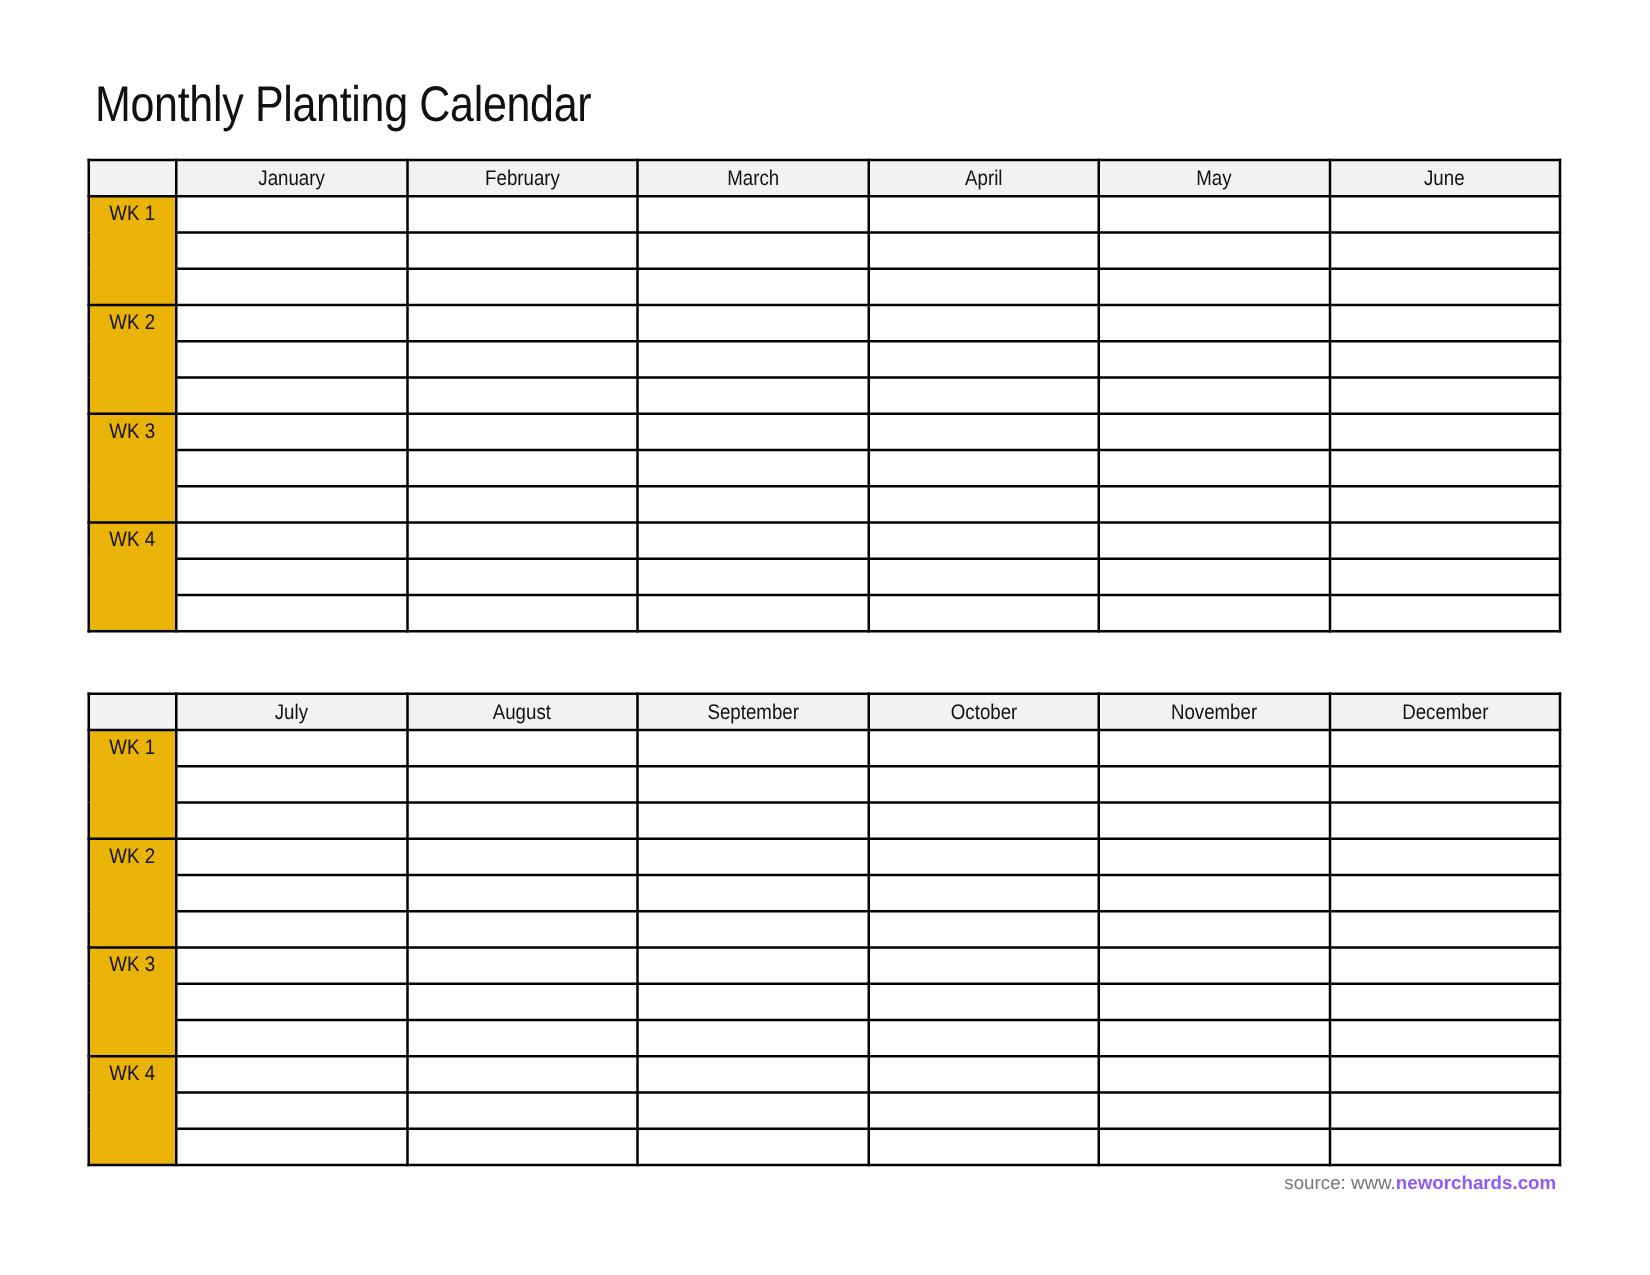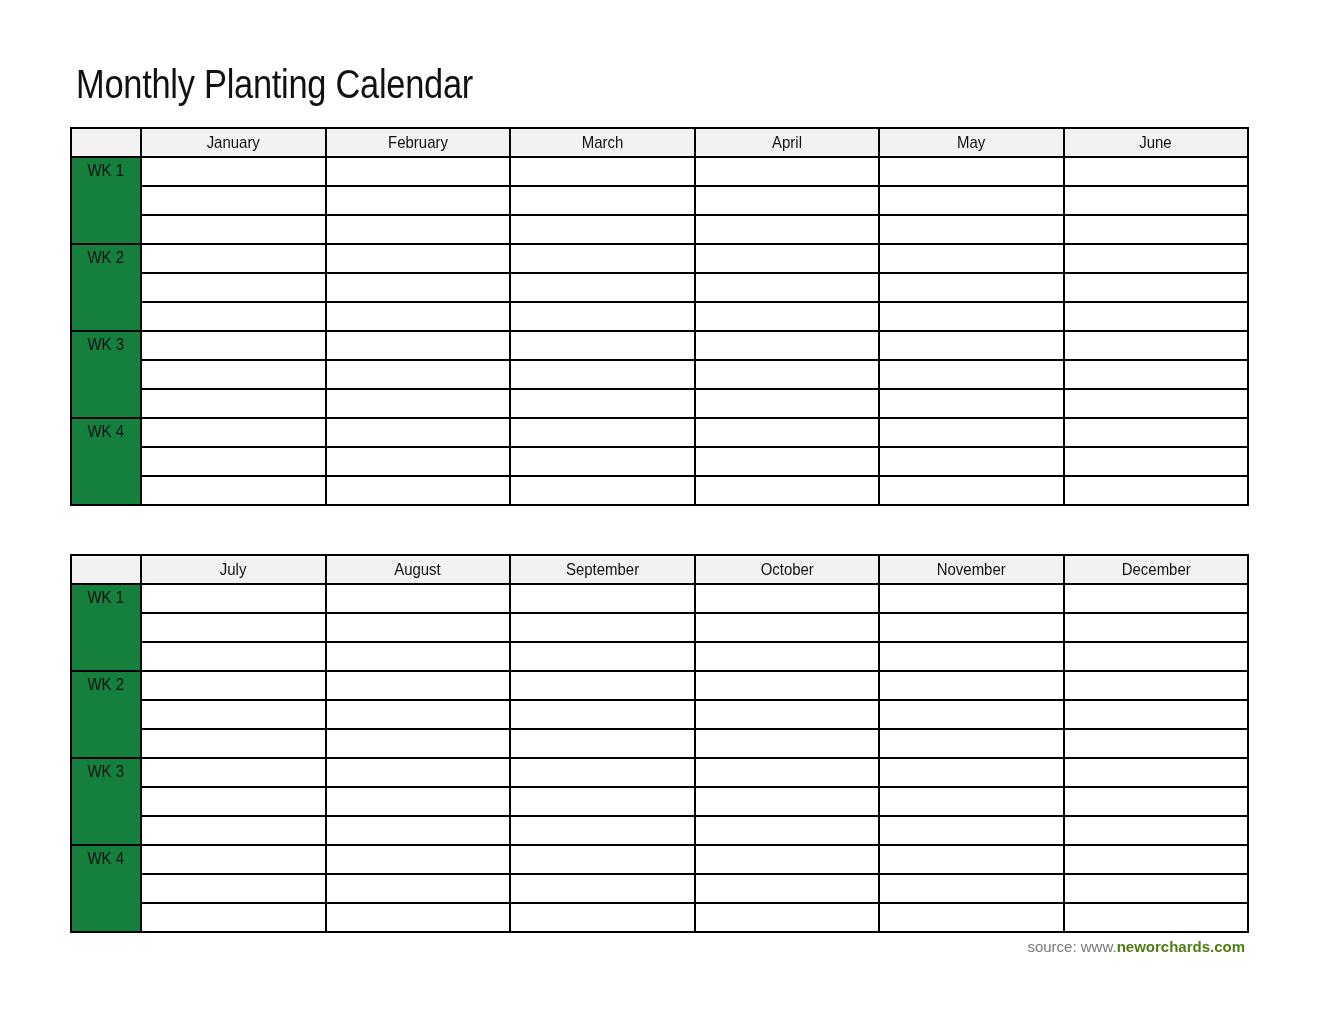--- a/index.html
+++ b/index.html
@@ -3,25 +3,25 @@
 <meta charset="utf-8">
 <style>
   html, body { margin: 0; padding: 0; background: #ffffff; }
   body { width: 1320px; height: 1020px; position: relative; font-family: "Liberation Sans", sans-serif; color: #111; }
   .title { position: absolute; left: 76px; top: 62px; font-size: 40px; font-weight: normal; transform: scaleX(0.86); transform-origin: left top; letter-spacing: -0.3px; white-space: nowrap; }
   table.cal { position: absolute; left: 70px; width: 1179px; border-collapse: collapse; table-layout: fixed; }
   table.cal td, table.cal th { border: 2px solid #000; padding: 0; }
   table.cal th { background: #f2f2f2; height: 27px; font-weight: normal; font-size: 17px; text-align: center; vertical-align: middle; }
   table.cal th span { display: inline-block; transform: scaleX(0.88); }
   table.cal td { height: 27px; background: #fff; }
-  table.cal td.wk { background: #15803d; vertical-align: top; text-align: center; font-size: 17px; padding-top: 3px; }
+  table.cal td.wk { background: #eab308; vertical-align: top; text-align: center; font-size: 17px; padding-top: 3px; }
   table.cal td.wk span { display: inline-block; transform: scaleX(0.88); }
   col.lbl { width: 70px; }
   .source { position: absolute; right: 75px; top: 938px; font-size: 15px; color: #777; }
-  .source b { color: #4d7c0f; }
+  .source b { color: #8b5cf6; }
 </style>
 </head>
 <body>
 
 <div class="title">Monthly Planting Calendar</div>
 
 <table class="cal" id="t0" style="top:127px">
     <colgroup>
       <col class="lbl">
       <col>

